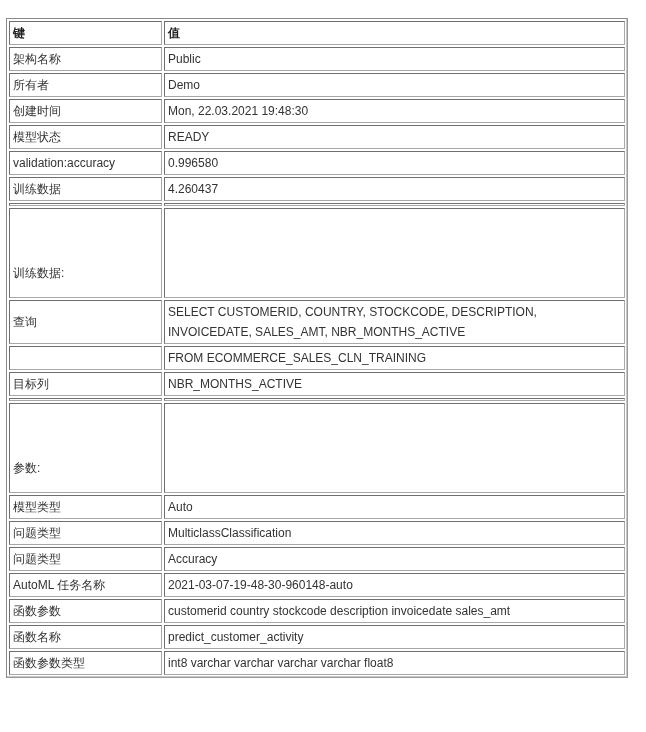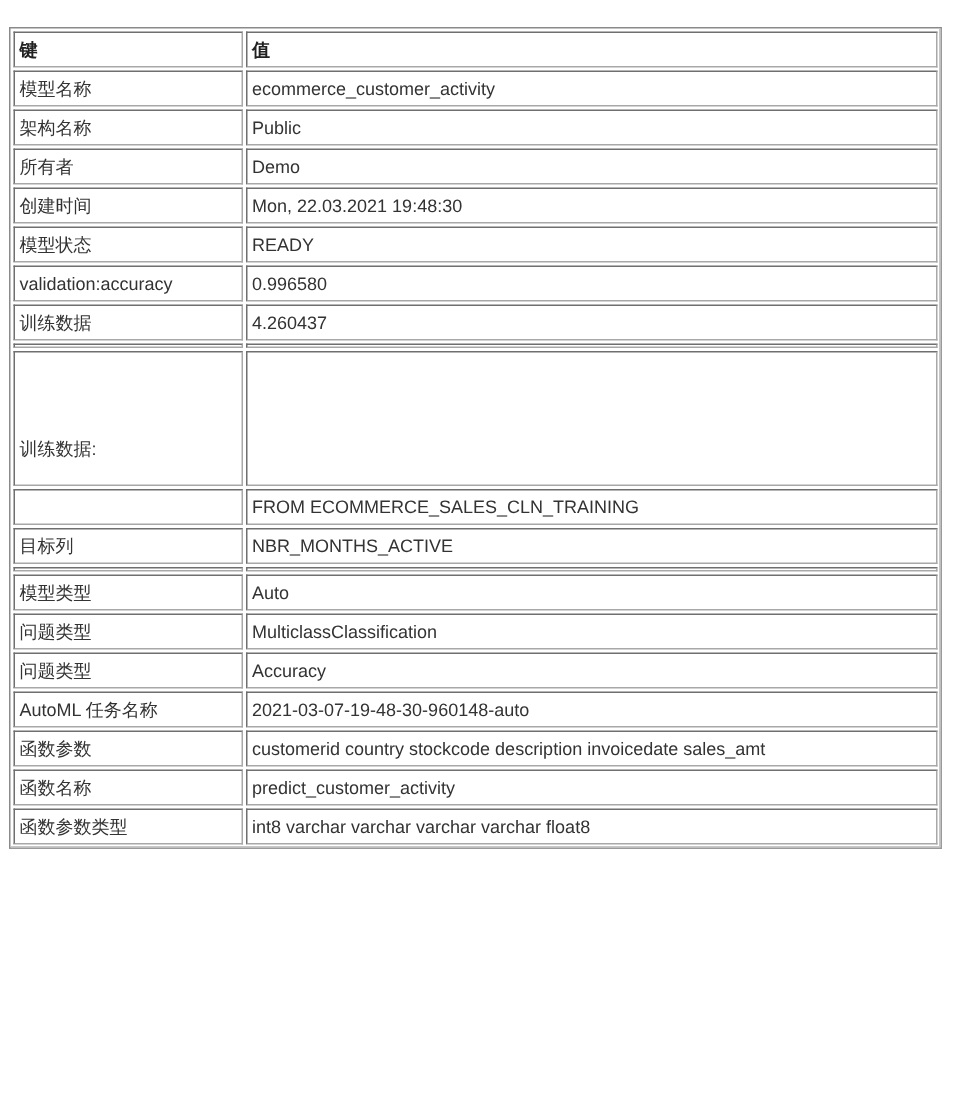--- a/index.html
+++ b/index.html
@@ -70,24 +70,20 @@
     <col class="key-col">
     <col class="val-col">
   </colgroup>
   <tbody>
     <tr class="header">
       <td class="key">键</td>
       <td class="val">值</td>
     </tr>
 
     <tr>
-      <td class="key">模型名称</td>
-      <td class="val">ecommerce_customer_activity</td>
-    </tr>
-    <tr>
       <td class="key">架构名称</td>
       <td class="val">Public</td>
     </tr>
     <tr>
       <td class="key">所有者</td>
       <td class="val">Demo</td>
     </tr>
     <tr>
       <td class="key">创建时间</td>
       <td class="val">Mon, 22.03.2021 19:48:30</td>
@@ -107,34 +103,42 @@
 
     <tr class="spacer">
       <td></td>
       <td></td>
     </tr>
 
     <tr class="section">
       <td class="key">训练数据:</td>
       <td class="val"></td>
     </tr>
+    <tr class="multi">
+      <td class="key">查询</td>
+      <td class="val">SELECT CUSTOMERID, COUNTRY, STOCKCODE, DESCRIPTION, INVOICEDATE, SALES_AMT, NBR_MONTHS_ACTIVE</td>
+    </tr>
     <tr>
       <td class="key"></td>
       <td class="val">FROM ECOMMERCE_SALES_CLN_TRAINING</td>
     </tr>
     <tr>
       <td class="key">目标列</td>
       <td class="val">NBR_MONTHS_ACTIVE</td>
     </tr>
 
     <tr class="spacer">
       <td></td>
       <td></td>
     </tr>
 
+    <tr class="section">
+      <td class="key">参数:</td>
+      <td class="val"></td>
+    </tr>
     <tr>
       <td class="key">模型类型</td>
       <td class="val">Auto</td>
     </tr>
     <tr>
       <td class="key">问题类型</td>
       <td class="val">MulticlassClassification</td>
     </tr>
     <tr>
       <td class="key">问题类型</td>

